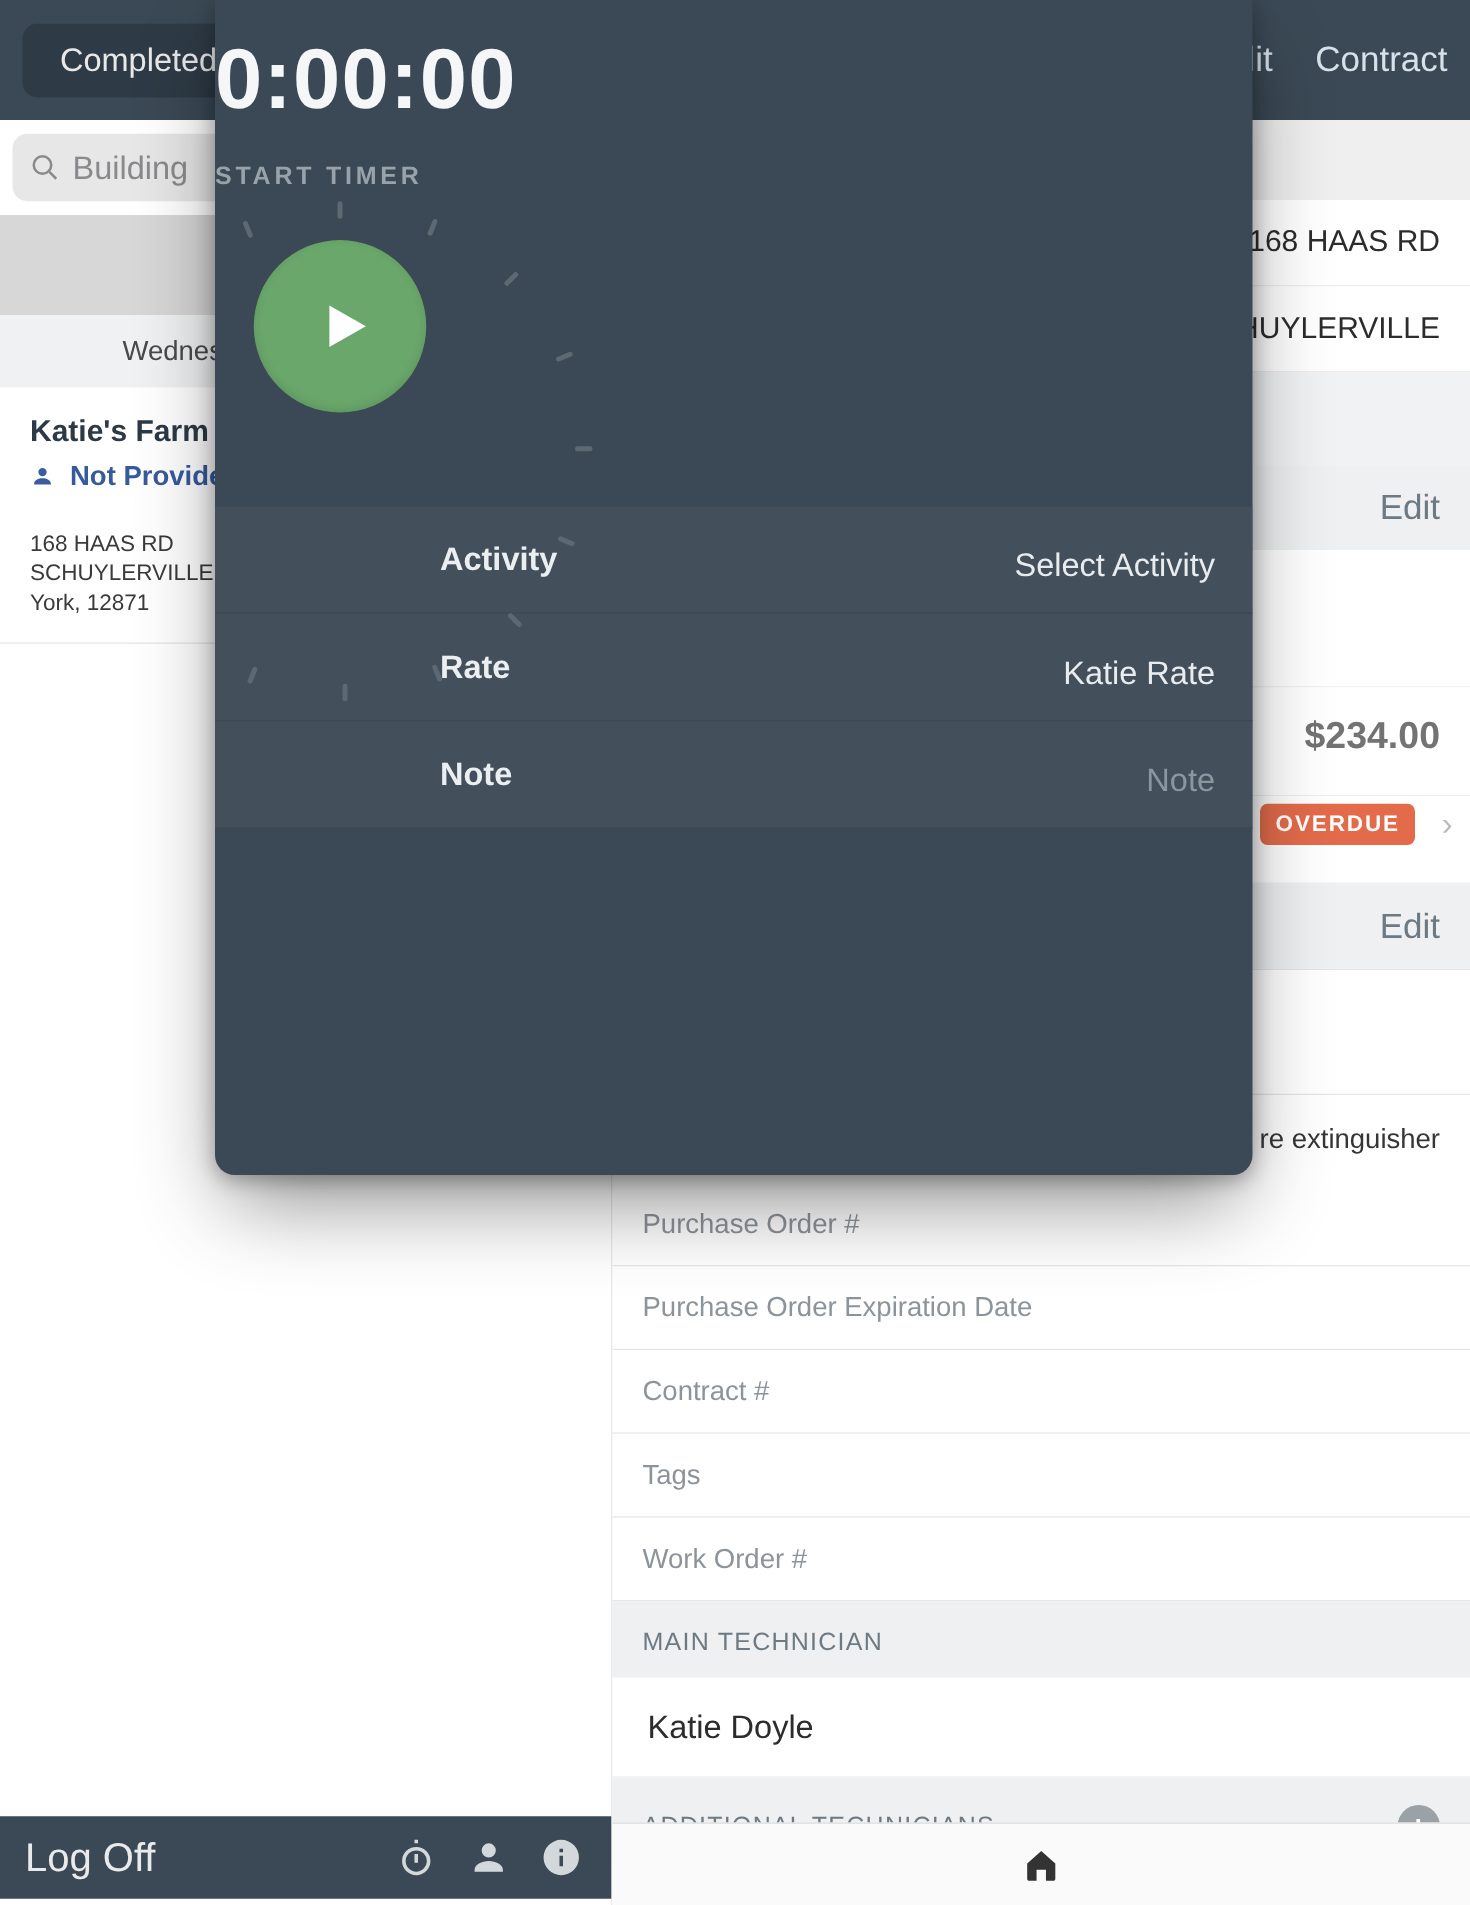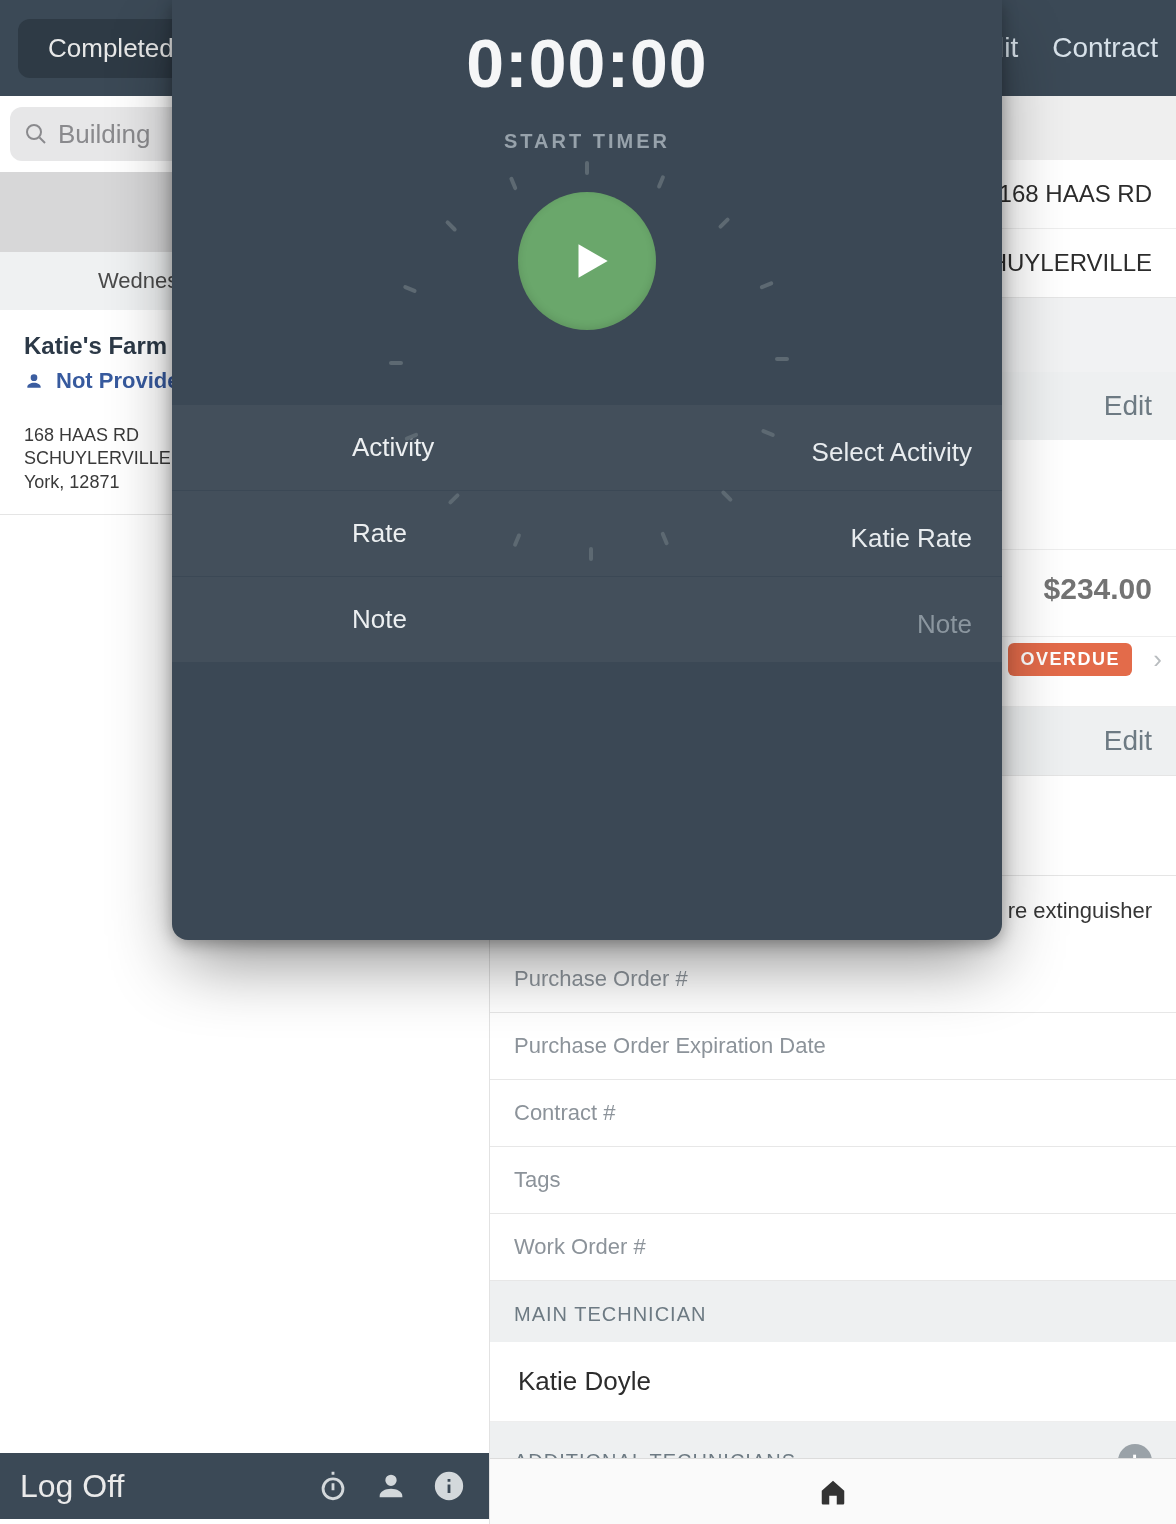--- a/index.html
+++ b/index.html
@@ -71,21 +71,21 @@
     box-shadow: 0 30px 70px -10px rgba(0,0,0,0.45), 0 4px 16px rgba(0,0,0,0.3);
     overflow: hidden;
     z-index: 50;
     background: #3b4855;
     display: flex; flex-direction: column;
   }
   .modal-top { display: flex; align-items: center; padding: 22px 30px 10px; color: #eef0f1; font-size: 28px; }
   .modal-close { font-weight: 600; }
   .modal-title { flex: 1; text-align: center; font-weight: 700; font-size: 28px; margin-left: -70px;  }
 
-  .timer-area { display: flex; flex-direction: column; align-items: center; padding: 10px 0 44px; }
+  .timer-area { display: flex; flex-direction: column; align-items: flex-start; padding: 10px 0 44px; }
   .timer-readout { color: #f5f6f7; font-size: 68px; font-weight: 600; letter-spacing: 1px; margin: 14px 0 28px; }
   .timer-label { color: #97a2ab; font-size: 20px; letter-spacing: 3px; font-weight: 700; margin-bottom: 8px;}
 
   .dial {
     width: 200px; height: 200px;
     position: relative;
     display: flex; align-items: center; justify-content: center;
   }
   .dial .tick {
     position: absolute;
@@ -93,21 +93,21 @@
     width: 4px; height: 14px;
     background: #5d6972;
     border-radius: 2px;
     transform-origin: 2px 100px;
   }
   .dial .disc { width: 138px; height: 138px; border-radius: 50%; background: #6aa76b; display: flex; align-items: center; justify-content: center; position: relative; z-index: 2; box-shadow: inset 0 -2px 8px rgba(0,0,0,0.12);}
   .dial .disc svg { width: 50px; height: 54px; fill: #fff; margin-left: 8px; }
 
   .modal-list { }
   .mrow { display: flex; align-items: center; padding: 22px 30px; background: #434f5b; color: #eceff1; font-size: 26px; border-bottom: 1px solid #3b4855; }
-  .mrow .lbl { flex: 0 0 auto; margin-left: 150px;}
+  .mrow .lbl { flex: 0 0 auto; margin-left: 150px; font-weight: bold;}
   .mrow .val { flex: 1; text-align: right; color: #e8ecef; margin-top: 10px; }
   .mrow .val.placeholder { color: #8b969f; }
 
   
 </style>
 </head>
 <body>
 
 <div class="page">
 

